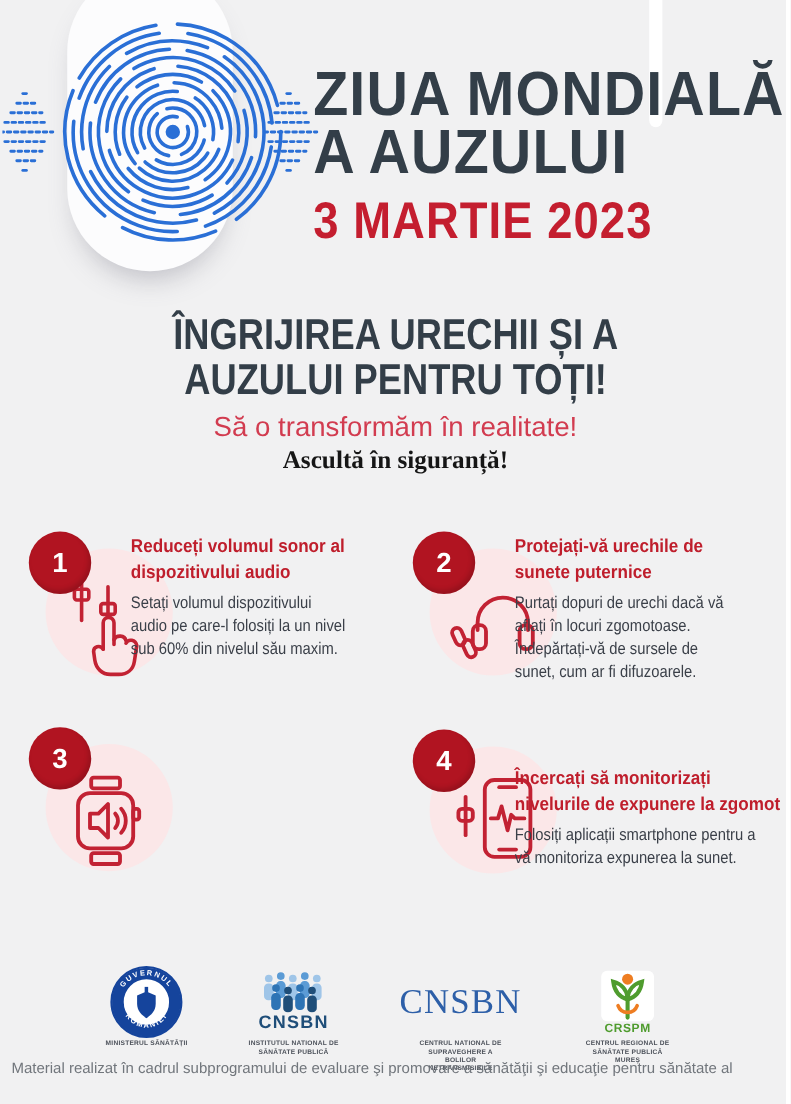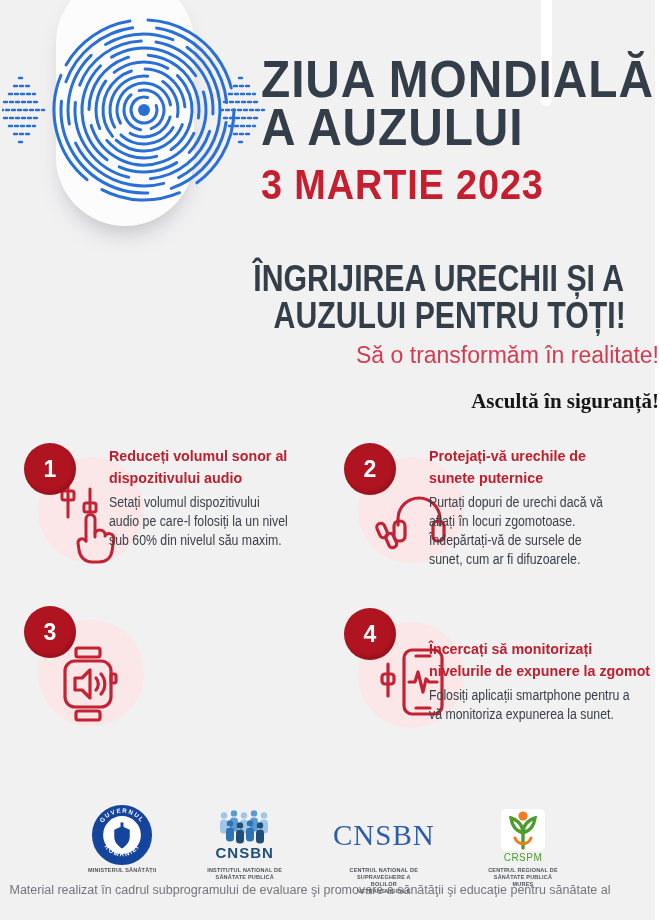--- a/index.html
+++ b/index.html
@@ -19,25 +19,25 @@
   .pill{position:absolute;left:56px;top:-26px;width:138px;height:252px;border-radius:72px;background:#fcfcfd;
         box-shadow:0 14px 22px -8px rgba(110,110,125,.38)}
   .globe{position:absolute;left:2px;top:6px}
   .header-title{position:absolute;left:261px;top:55px}
   .ht{font-weight:bold;font-size:52px;line-height:48px;color:var(--title_navy);letter-spacing:1px;
       white-space:nowrap;transform:scaleX(.92);transform-origin:left top}
   .hdate{margin-top:12px;font-weight:bold;font-size:43px;line-height:42px;color:var(--accent_red);
       white-space:nowrap;transform:scaleX(.88);transform-origin:left top;letter-spacing:1px}
 
   
-  .hero{position:absolute;left:0;top:260px;width:659px;text-align:right}
+  .hero{position:absolute;left:0;top:260px;width:659px;text-align:center}
   .hero-line{font-weight:bold;font-size:36px;line-height:37px;color:var(--title_navy)}
   .hero-line span{display:inline-block;transform:scaleX(.84);transform-origin:center top;white-space:nowrap}
   .hero-sub1{margin-top:8px;font-size:23px;color:var(--subtitle_pink_red)}
-  .hero-sub2{margin-top:20px;font-family:"Liberation Serif",serif;font-weight:bold;font-size:21px;color:#161616}
+  .hero-sub2{margin-top:2px;font-family:"Liberation Serif",serif;font-weight:bold;font-size:21px;color:#161616}
 
   
   .tip{position:absolute;width:318px;height:165px}
   .tip1{left:24px;top:443px}.tip2{left:344px;top:443px}.tip3{left:24px;top:606px}.tip4{left:344px;top:608px}
   .bubble{position:absolute;left:14px;top:14px;width:106px;height:106px;border-radius:50%;background:var(--bubble_pink)}
   .num{position:absolute;left:0;top:0;width:52px;height:52px;border-radius:50%;background:var(--number_circle_red);
        color:#fff;font-weight:bold;font-size:23px;display:flex;align-items:center;justify-content:center;
        box-shadow:inset -2px -3px 4px rgba(0,0,0,.15)}
   .tip-icon{position:absolute;left:30px;top:38px}
   .tip4 .tip-icon{left:34px;top:34px}
@@ -49,21 +49,21 @@
        white-space:pre-line;width:300px;transform:scaleX(.88);transform-origin:left top}
 
   
   .logos{position:absolute;left:88px;top:806px;width:474px;display:flex;justify-content:space-between;align-items:flex-start}
   .logo{display:flex;flex-direction:column;align-items:center}
   .logo-art{height:58px;display:flex;align-items:center;justify-content:center}
   .logo-label{margin-top:3px;font-size:5.5px;font-weight:bold;letter-spacing:.2px;color:#4c515a;
        text-align:center;line-height:1.3;max-width:78px;text-transform:uppercase}
   .insp-abbr{font-size:15px;font-weight:bold;letter-spacing:1px;color:var(--insp_navy);line-height:1;margin-top:1px}
   .cnsbn-abbr{font-family:"Liberation Serif",serif;font-size:29px;font-weight:normal;letter-spacing:1px;color:var(--cnsbn_blue)}
-  .crspm-abbr{font-size:10px;font-weight:normal;letter-spacing:.5px;color:var(--crspm_green);line-height:1;margin-top:1px}
+  .crspm-abbr{font-size:10px;font-weight:bold;letter-spacing:.5px;color:var(--crspm_green);line-height:1;margin-top:1px}
   .note{position:absolute;left:0;top:881px;width:620px;text-align:center;font-size:12.5px;
         color:var(--footer_text);line-height:1.45}
 </style>
 </head>
 <body>
 
 <div class="poster">
   <div class="panel"></div>
   <div class="gap-strip"></div>
   <div class="edge-strip"></div>

